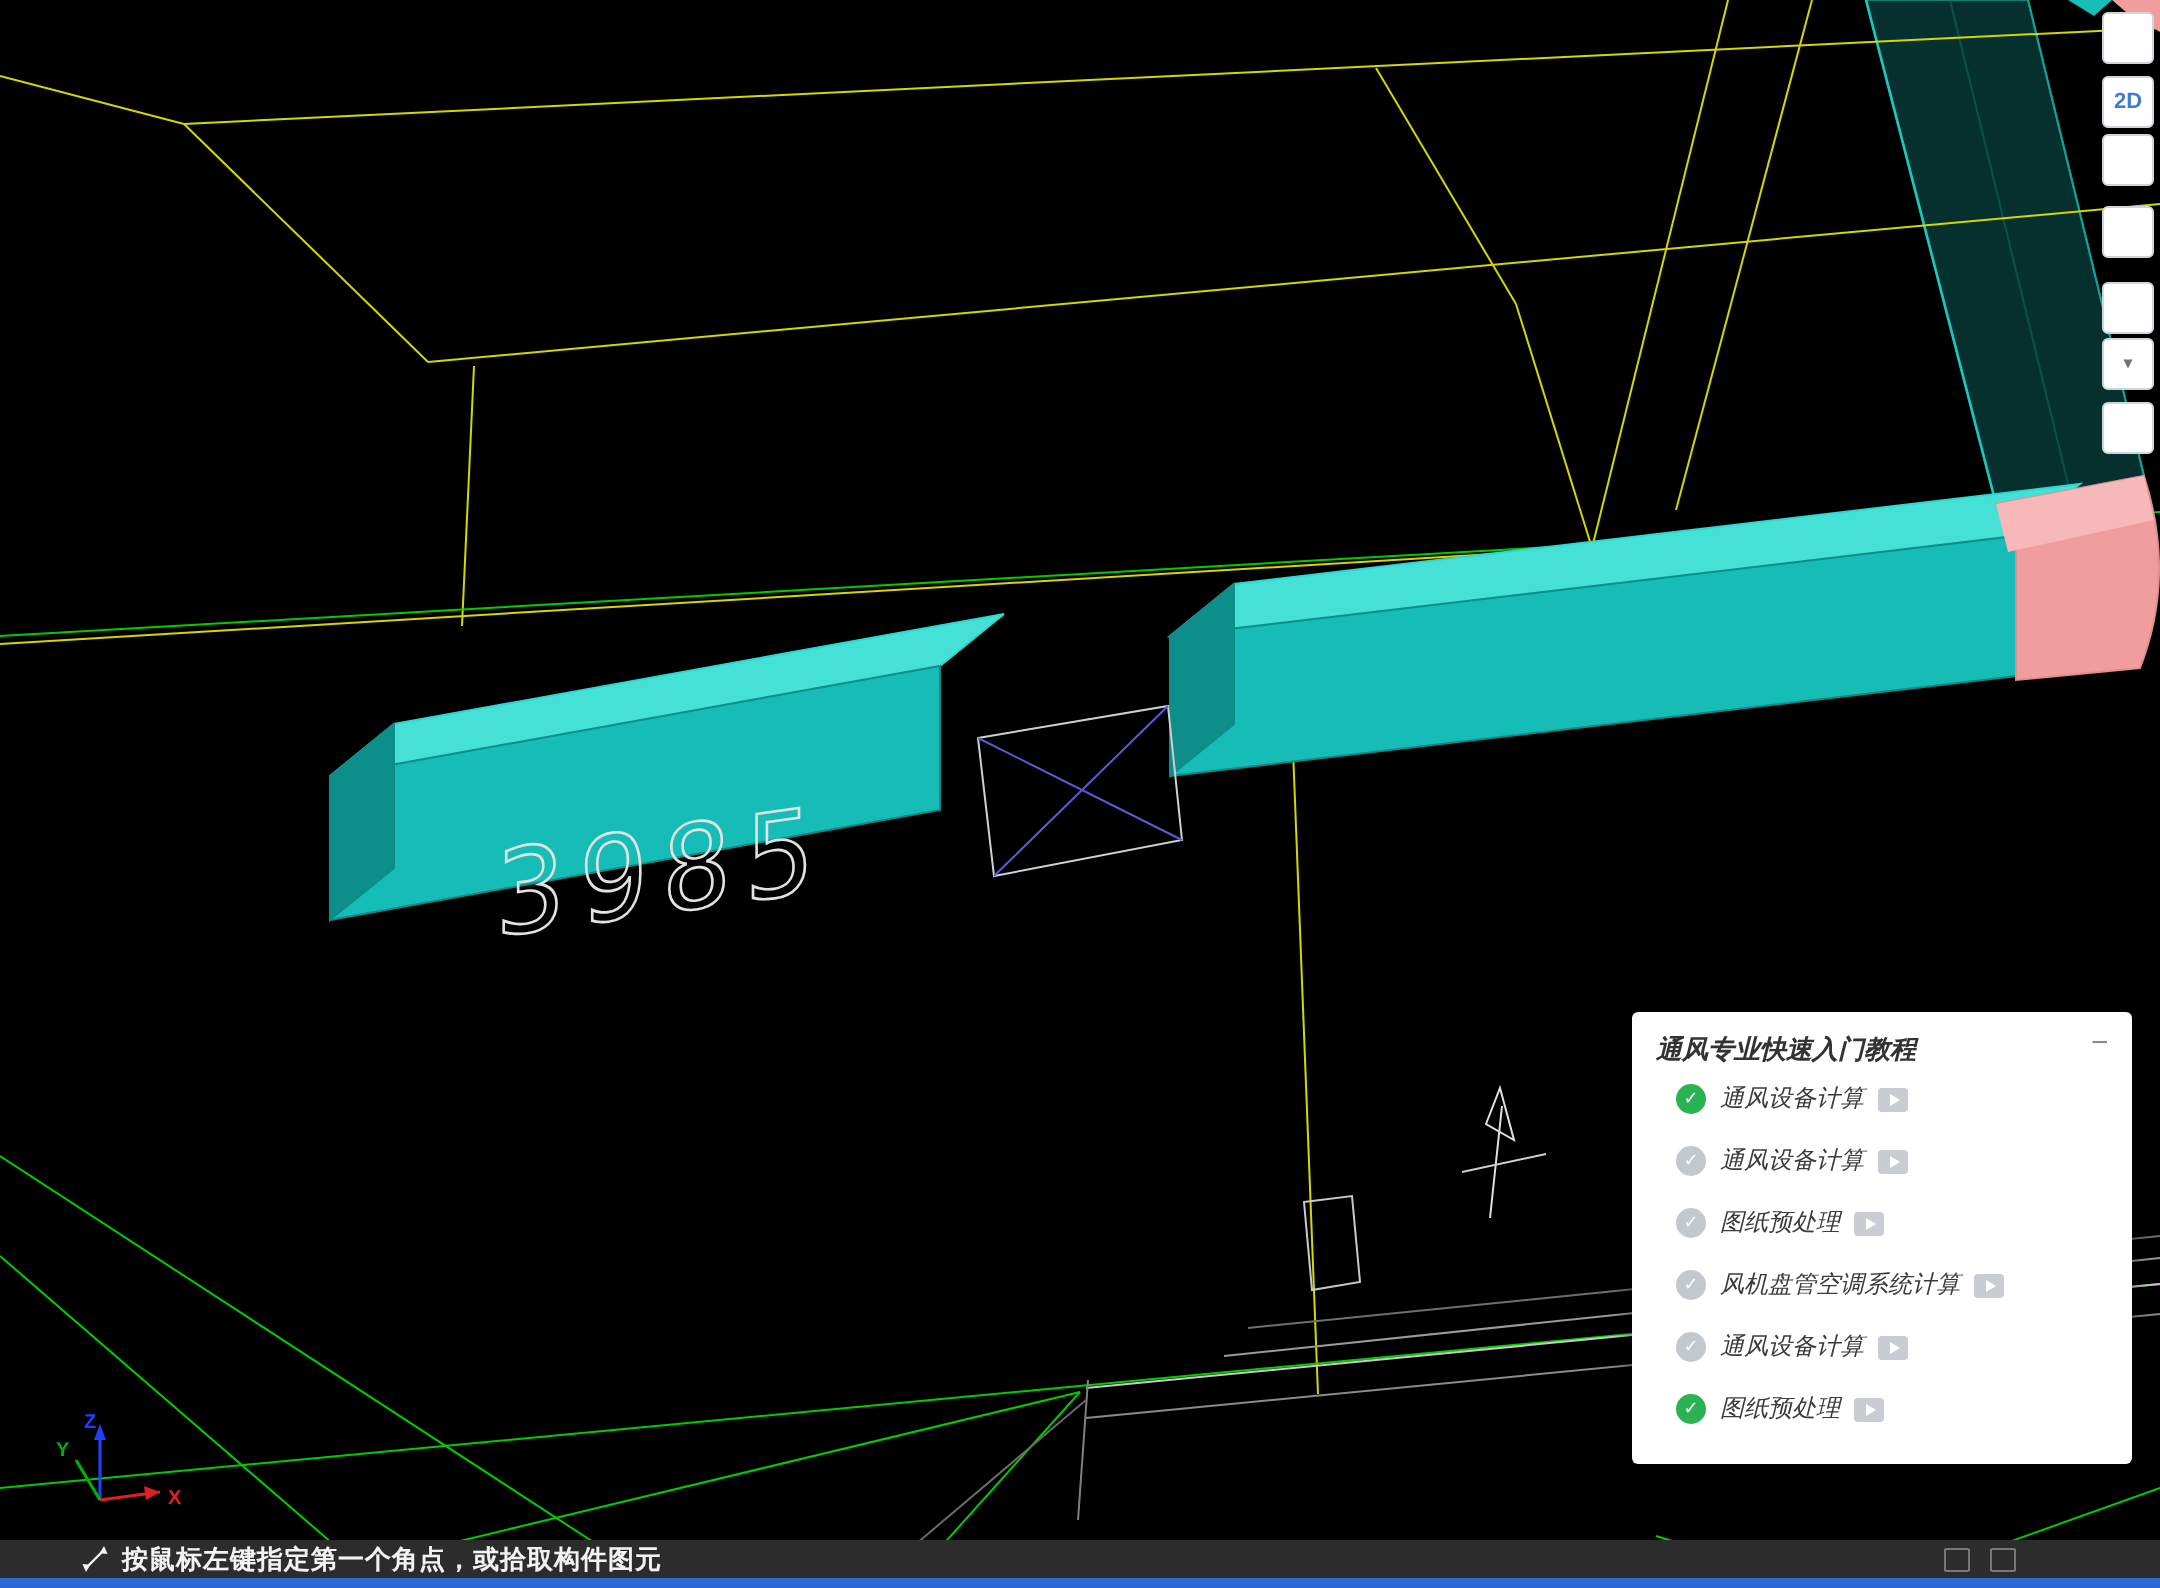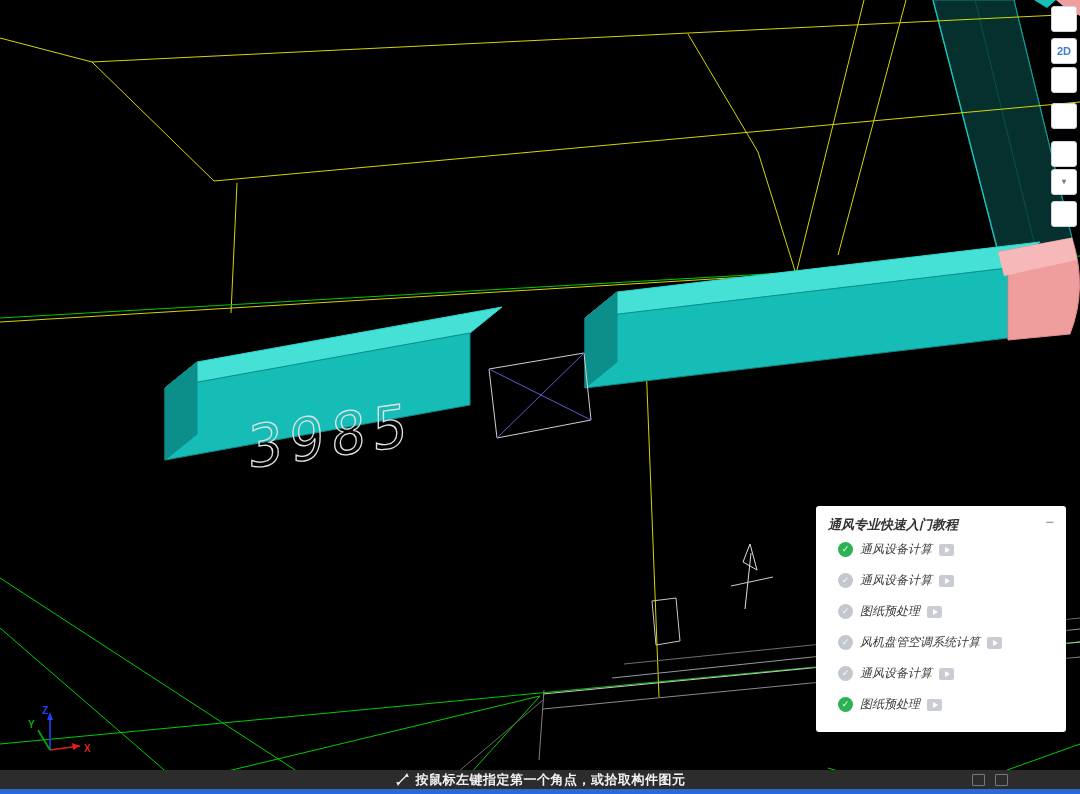--- a/index.html
+++ b/index.html
@@ -25,21 +25,21 @@
   .check{width:15px;height:15px;border-radius:50%;flex:0 0 15px;display:flex;align-items:center;justify-content:center;
          color:#fff;font-size:9px;line-height:1;}
   .check.done{background:#2bb353;}
   .check.pending{background:#c3c8ce;}
   .vid{width:15px;height:12px;background:#c9cdd3;border-radius:2px;position:relative;flex:0 0 15px;}
   .vid::after{content:"";position:absolute;left:6px;top:3px;border-left:5px solid #ffffff;
               border-top:3px solid transparent;border-bottom:3px solid transparent;}
 
   
   .statusbar{position:absolute;left:0;right:0;bottom:5px;height:19px;background:#2c2c2c;z-index:7;
-             display:flex;align-items:center;justify-content:center;gap:6px;}
+             display:flex;align-items:center;justify-content:flex-start;gap:6px;padding-left:40px;}
   .status-msg{color:#f2f2f2;font-size:13px;font-weight:600;letter-spacing:.5px;}
   .status-right{position:absolute;right:72px;top:4px;display:flex;gap:10px;}
   .mini-sq{width:11px;height:10px;border:1px solid #8e9298;border-radius:1px;opacity:.75;}
   .taskbar{position:absolute;left:0;right:0;bottom:0;height:5px;background:#2b6ad4;z-index:7;}
 </style>
 </head>
 <body>
 
 <div class="stage">
 

